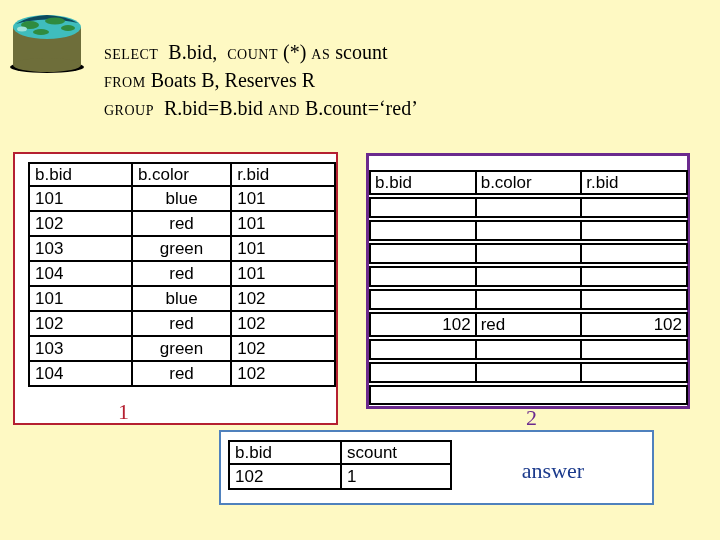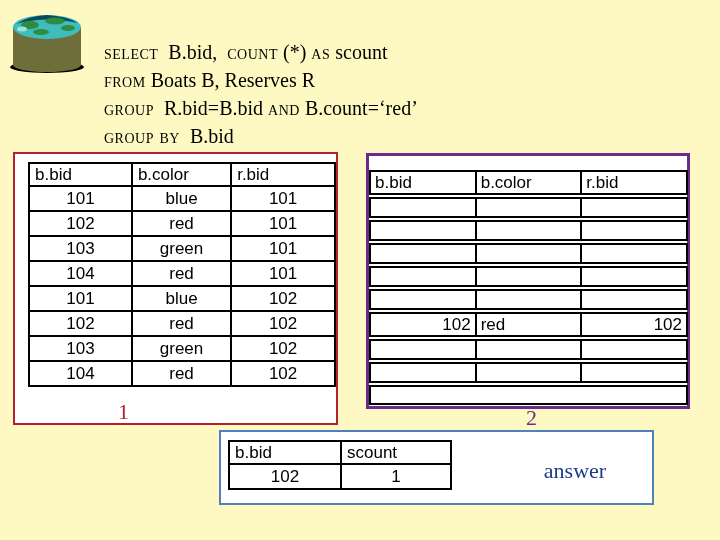--- a/index.html
+++ b/index.html
@@ -19,21 +19,21 @@
   .frame{position:absolute;box-sizing:border-box;background:#fff;}
   .frame-red{left:13px;top:152px;width:325px;height:273px;border:2px solid #b52031;}
   .frame-purple{left:366px;top:153px;width:324px;height:256px;border:3px solid #6b2a8e;}
   .frame-blue{left:219px;top:430px;width:435px;height:75px;border:2px solid #4f81bd;}
 
   
   table.grid{border-collapse:collapse;font-size:17px;background:#fff;}
   table.grid th,table.grid td{border:2px solid #000;padding:0 5px;font-weight:normal;}
   table.grid th{text-align:left;height:21px;}
   table.grid td{height:23px;}
-  td.num{text-align:center;border-radius:12px;}
+  td.num{text-align:left;border-radius:12px;}
   td.txt{text-align:center;}
 
   .join-table{position:absolute;left:13px;top:8px;}
   .join-table .c1{width:92px;} .join-table .c2{width:88px;} .join-table .c3{width:93px;}
 
   .answer-table{position:absolute;left:7px;top:8px;}
   .answer-table .c1{width:100px;} .answer-table .c2{width:98px;}
   .answer-table td{height:28px;}
 
   
@@ -45,21 +45,21 @@
   .g-cell{box-sizing:border-box;flex:1 1 0;height:100%;padding:0 4px;
           display:flex;align-items:center;overflow:hidden;}
   .g-cell + .g-cell{border-left:2px solid #000;}
   .g-cell.num{justify-content:flex-end;}
   .g-strip{box-sizing:border-box;border:2px solid #000;height:20px;background:#fff;}
 
   
   .step-label{position:absolute;font-family:"Liberation Serif",serif;font-size:22px;line-height:22px;}
   .label-1{left:118px;top:401px;color:#b52031;}
   .label-2{left:526px;top:407px;color:#6b2a8e;}
-  .answer-label{position:absolute;left:264px;top:26px;width:180px;text-align:center;
+  .answer-label{position:absolute;left:242px;top:26px;width:180px;text-align:center;
                 font-family:"Liberation Serif",serif;font-size:22px;color:#1b3a8c;}
 </style>
 </head>
 <body>
 
 <div class="slide">
 
   <svg class="db-icon" viewBox="0 0 78 64">
     <ellipse cx="39" cy="57" rx="37" ry="6" fill="#000"></ellipse>
     <rect x="5" y="17" width="68" height="38" fill="#6e6e3a"></rect>
@@ -70,21 +70,20 @@
     <ellipse cx="47" cy="11" rx="10" ry="3.5" fill="#2f8b3f"></ellipse>
     <ellipse cx="60" cy="18" rx="7" ry="3" fill="#2f8b3f"></ellipse>
     <ellipse cx="33" cy="22" rx="8" ry="3" fill="#2f8b3f"></ellipse>
     <ellipse cx="14" cy="19" rx="5" ry="2.5" fill="#9fe0d8"></ellipse>
   </svg>
 
   <div class="sql">
     <div class="sql-line"><span class="kw">select</span><span>  B.bid,  </span><span class="kw">count</span><span> (*) </span><span class="kw">as</span><span> scount</span></div>
     <div class="sql-line"><span class="kw">from</span><span> Boats B, Reserves R</span></div>
     <div class="sql-line"><span class="kw">group</span><span>  R.bid=B.bid </span><span class="kw">and</span><span> B.count=‘red’</span></div>
-    <div class="sql-line"><span class="kw">group by</span><span>  B.bid</span></div>
   </div>
 
   <div class="frame frame-red">
     <table class="grid join-table">
       <tbody>
           <tr>
         <th class="c1">b.bid</th>
         <th class="c2">b.color</th>
         <th class="c3">r.bid</th>
       </tr>

